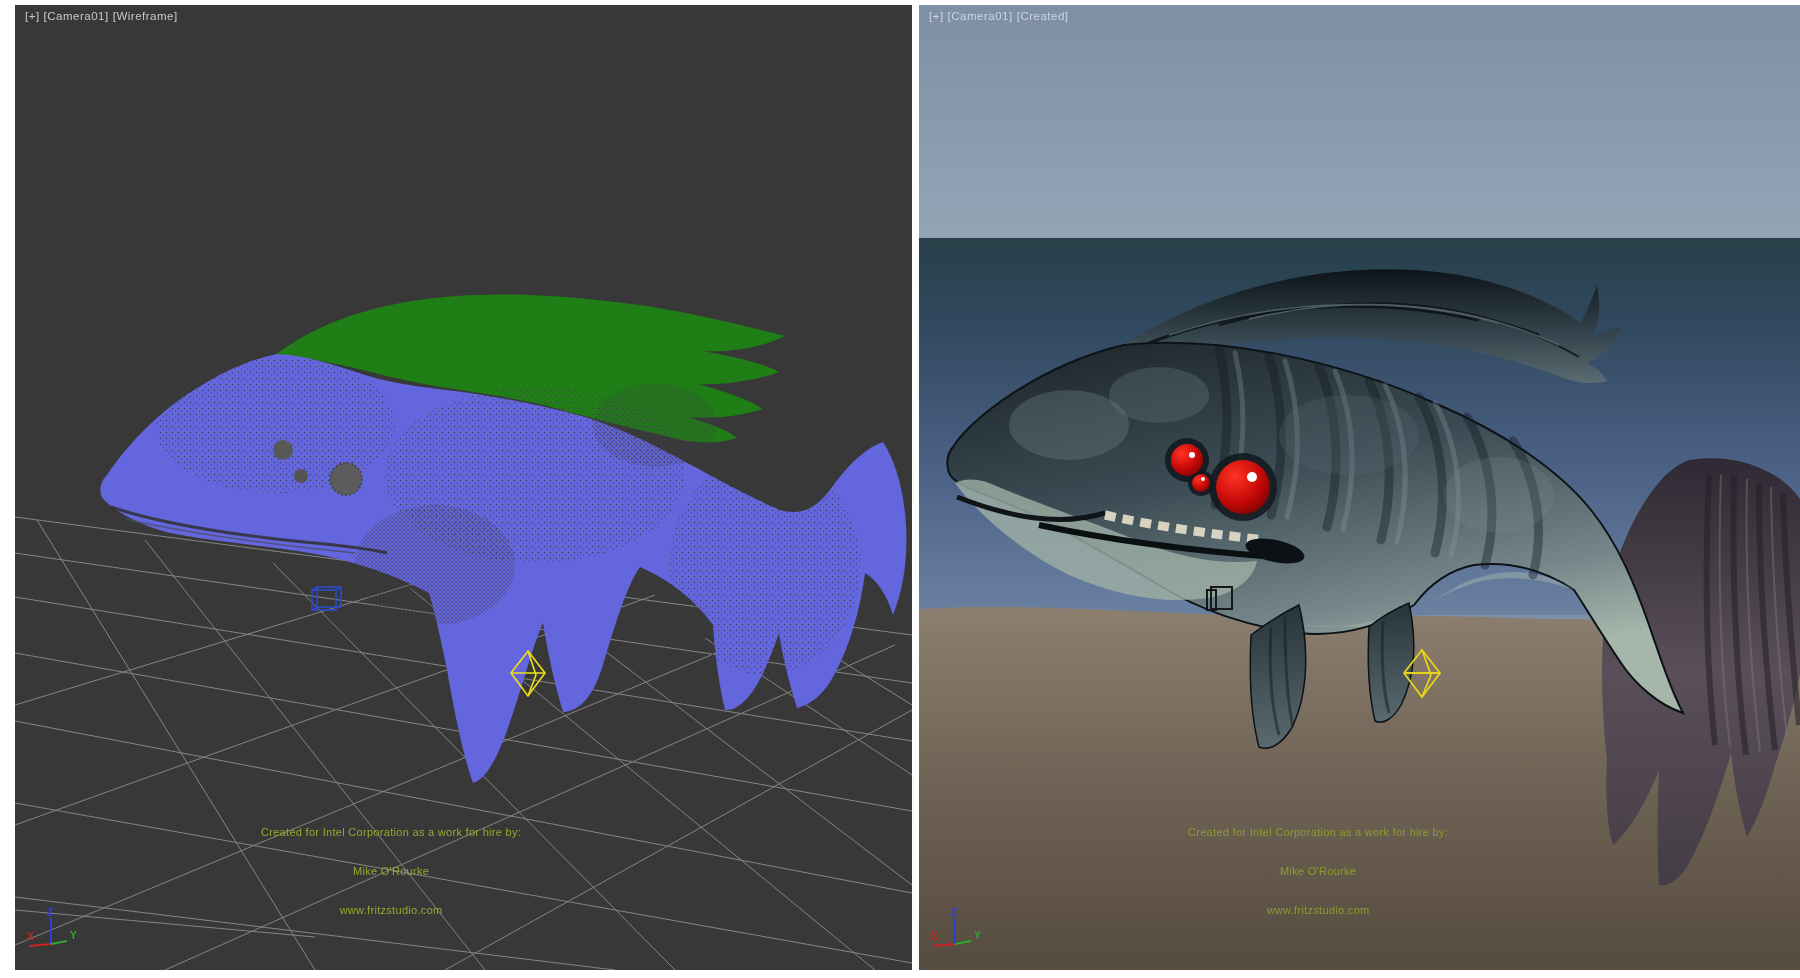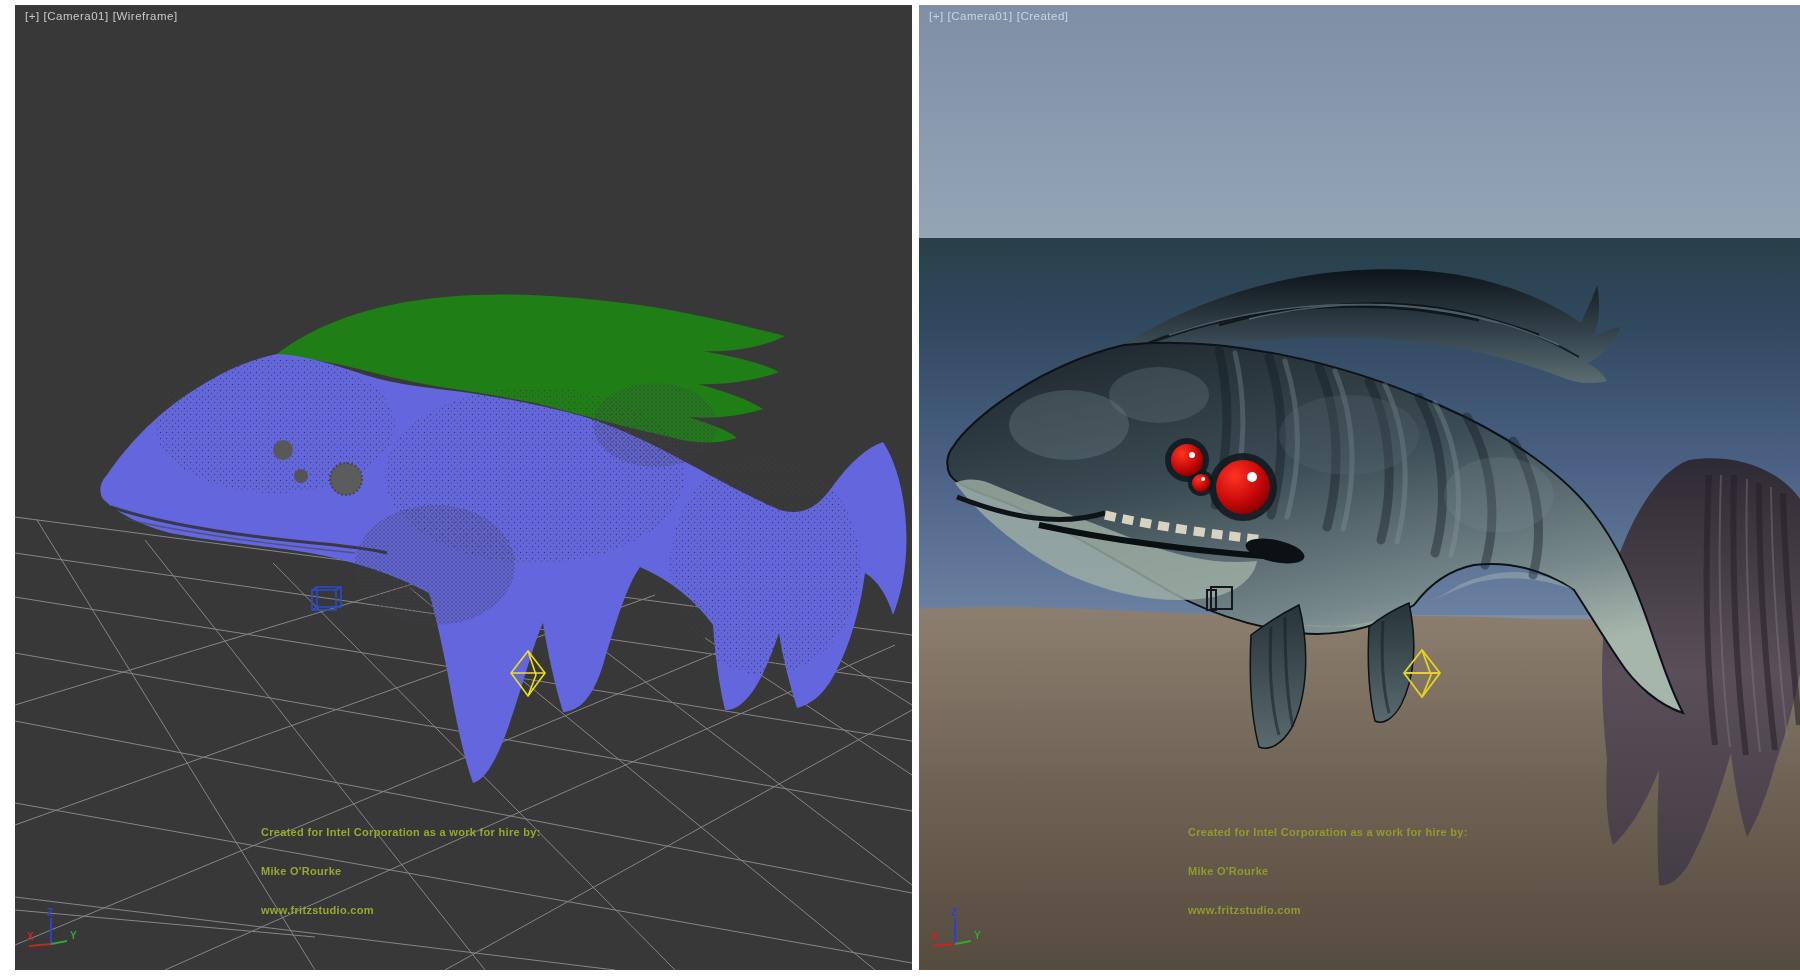--- a/index.html
+++ b/index.html
@@ -7,23 +7,23 @@
         font-family:"Liberation Sans",sans-serif;margin-left:15px;}
   .viewport{position:absolute;top:5px;bottom:8px;overflow:hidden;}
   .viewport.left{left:0;width:897px;background:#383838;}
   .viewport.right{left:904px;width:896px;background:#7e8fa6;}
   .vp-label{position:absolute;top:5px;left:10px;font-size:11.5px;letter-spacing:.5px;
             font-family:"Liberation Sans",sans-serif;white-space:nowrap;z-index:5;}
   .vp-label span{margin-right:4px;cursor:pointer;}
   .viewport.left .vp-label{color:#c9c9c9;}
   .viewport.right .vp-label{color:#ccd4e0;}
   .scene{position:absolute;inset:0;display:block;}
-  .watermark{position:absolute;font-size:11px;font-weight:bold;line-height:13px;
+  .watermark{position:absolute;font-size:11px;font-weight:normal;line-height:13px;
              color:#9aa72e;z-index:4;white-space:pre;letter-spacing:.3px;
-             font-family:"Liberation Sans",sans-serif;}
+             font-family:"Liberation Sans",sans-serif;text-align:center;}
   .viewport.left .watermark{left:246px;top:795px;}
   .viewport.right .watermark{left:269px;top:795px;}
   .axis-gizmo{position:absolute;left:8px;bottom:12px;z-index:5;}
 </style>
 </head>
 <body>
 
 <div class="page">
 
   <section class="viewport left">

